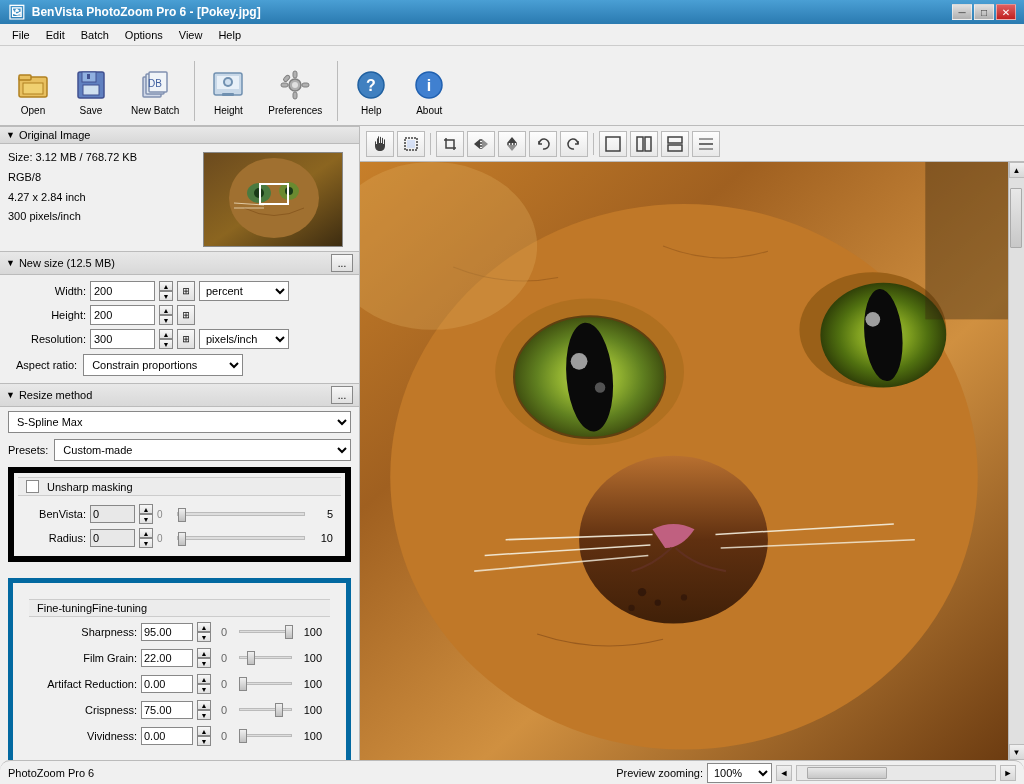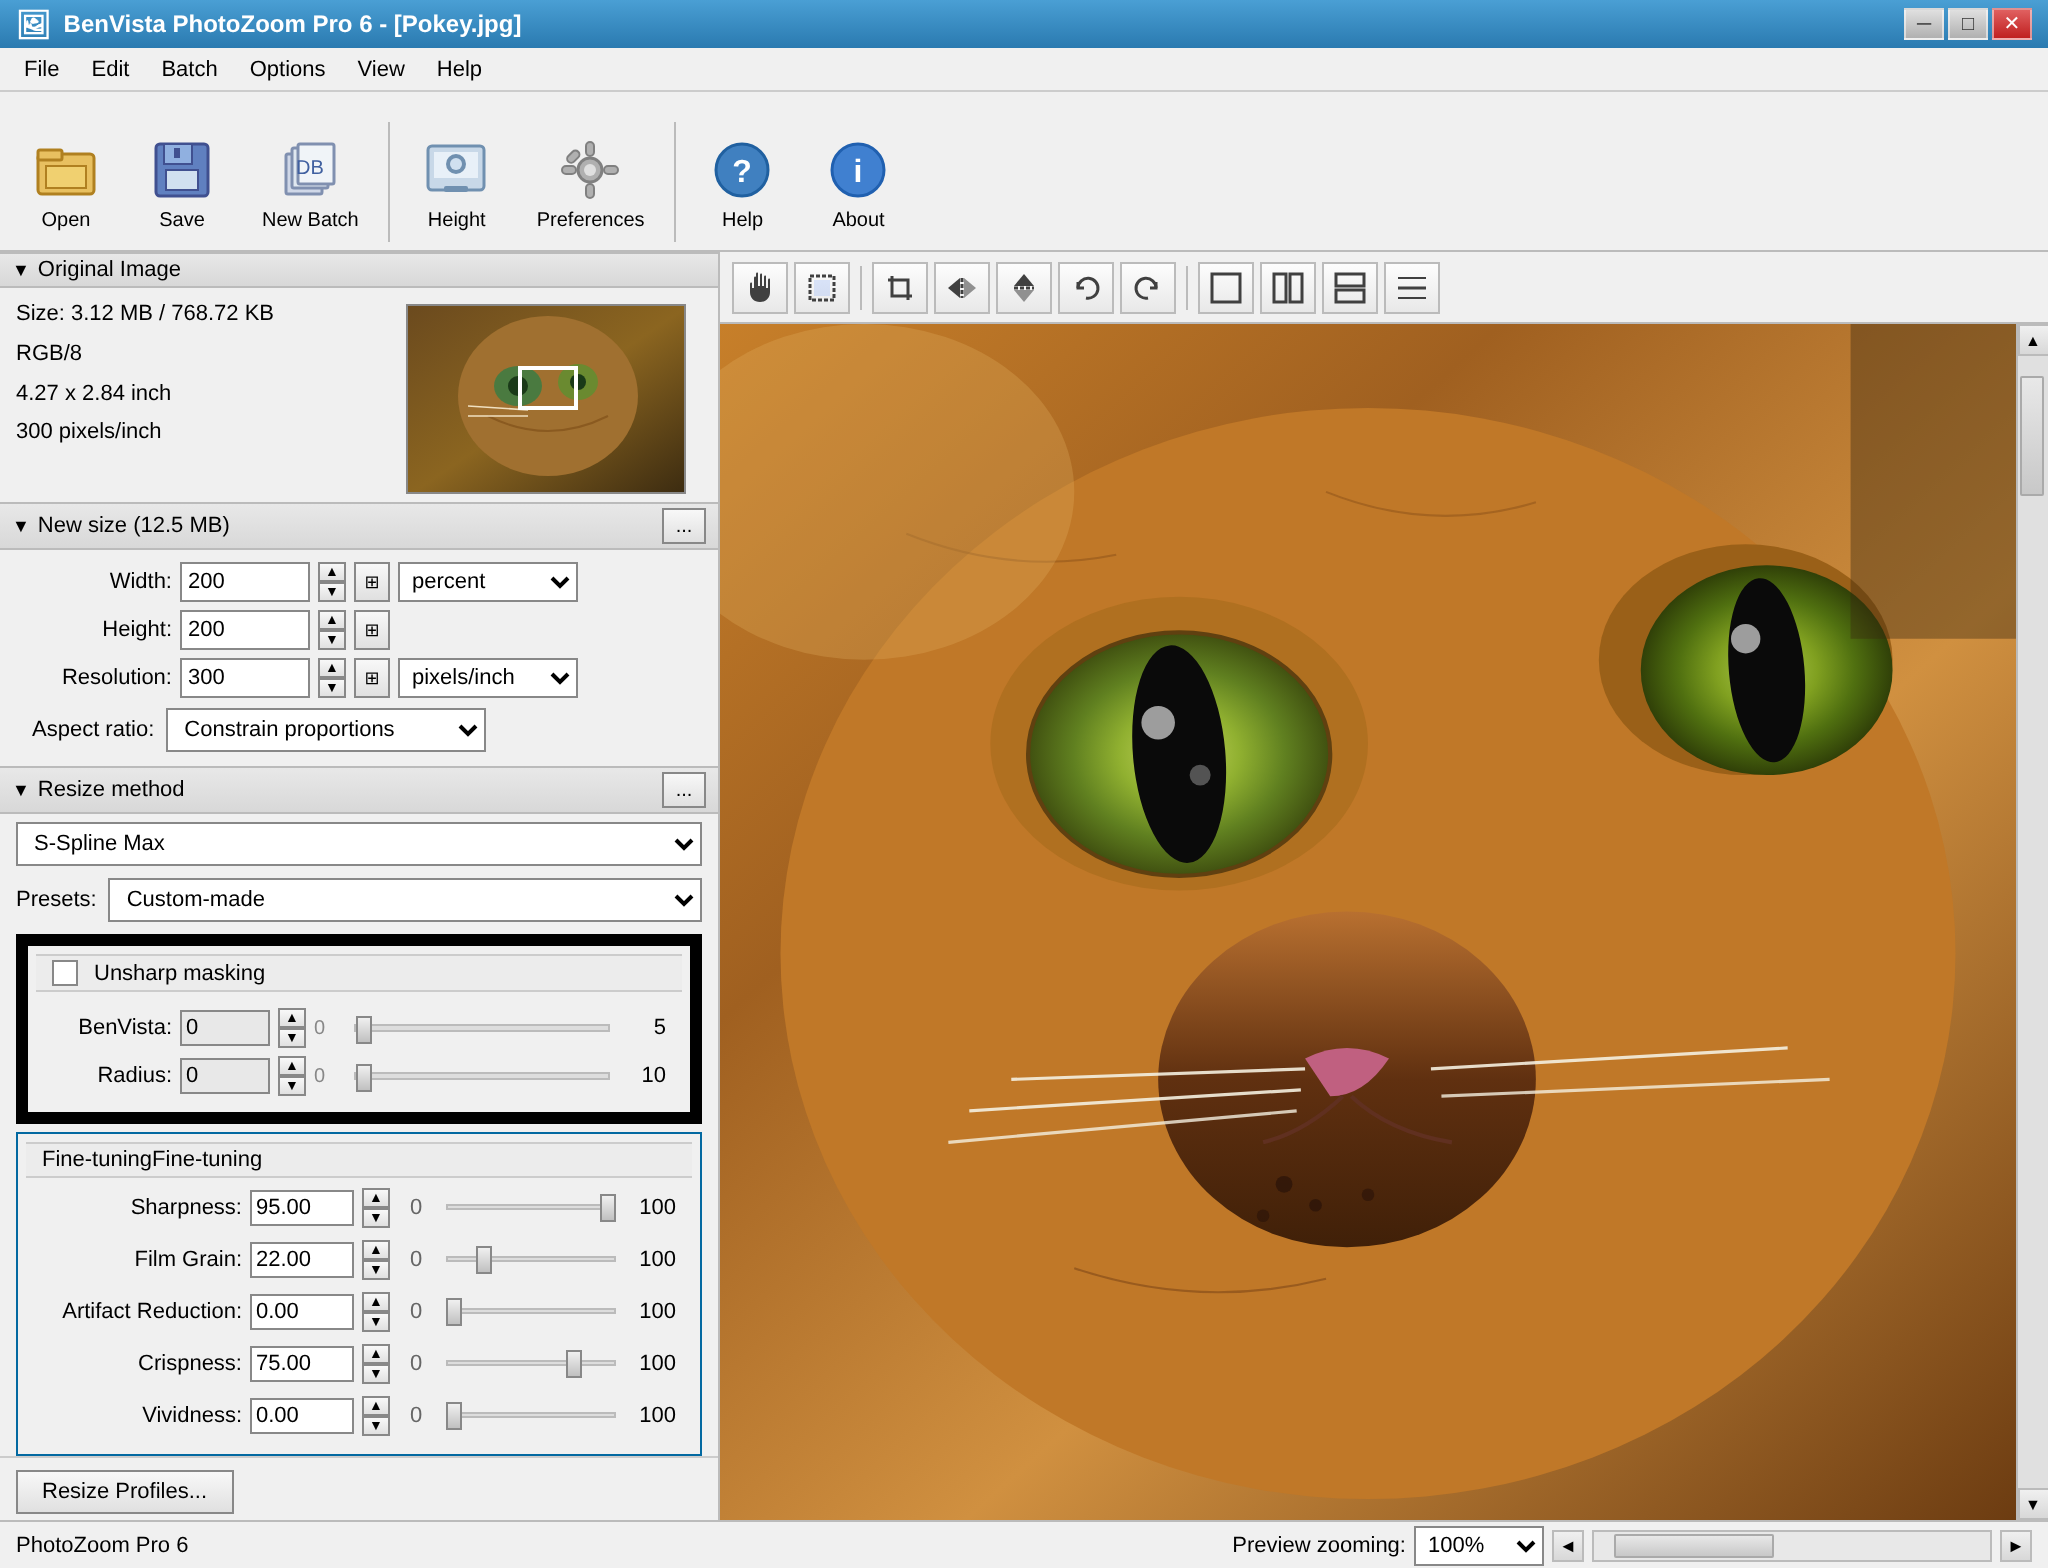--- a/index.html
+++ b/index.html
@@ -61,36 +61,36 @@
     #unsharp-section { border: 6px solid #000000; margin: 4px 8px; padding: 4px; }
     .unsharp-header { display: flex; align-items: center; gap: 4px; font-size: 11px; margin-bottom: 4px; }
     .slider-row { display: flex; align-items: center; padding: 2px 0; gap: 4px; }
     .slider-label { width: 60px; text-align: right; font-size: 11px; }
     .slider-input { width: 50px; height: 18px; border: 1px solid #888; background: #e8e8e8; font-size: 11px; padding: 0 2px; }
     .slider-track { flex: 1; height: 4px; background: #ddd; border: 1px solid #bbb; position: relative; margin: 0 4px; }
     .slider-thumb { width: 8px; height: 14px; background: linear-gradient(to bottom, #f0f0f0, #c0c0c0); border: 1px solid #888; position: absolute; top: -6px; cursor: pointer; }
     .slider-max { font-size: 11px; width: 20px; text-align: right; }
     
     
-    #finetuning-section { border: 1px solid #0369a1; margin: 0 8px; padding: 4px; }
+    #finetuning-section { border: 5px solid #0369a1; margin: 12px 8px; padding: 16px; }
     
     
     #right-panel { flex: 1; background: #aaa; display: flex; flex-direction: column; overflow: hidden; }
     
     
     #view-toolbar { background: #f0f0f0; border-bottom: 1px solid #bbb; padding: 3px 6px; display: flex; gap: 3px; align-items: center; height: 36px; }
     .view-btn { width: 28px; height: 26px; border: 1px solid #bbb; background: linear-gradient(to bottom, #fdfdfd, #e8e8e8); cursor: pointer; display: flex; align-items: center; justify-content: center; font-size: 14px; }
     .view-separator { width: 1px; background: #bbb; height: 22px; margin: 0 2px; }
     
     
     #image-area { flex: 1; overflow: hidden; position: relative; background: #888; }
     #image-viewport { display: flex; flex: 1; overflow: hidden; }
     
     
-    #bottom-bar { height: 24px; background: #f0f0f0; border-top: 1px solid #bbb; display: flex; align-items: center; justify-content: space-between; padding: 0 8px; }
+    #bottom-bar { height: 24px; background: #f0f0f0; border-top: 1px solid #bbb; display: flex; align-items: center; justify-content: space-between; padding: 0 8px; border-radius: 10px; }
     #bottom-left { display: flex; gap: 8px; align-items: center; }
     #bottom-right { display: flex; align-items: center; gap: 4px; }
     #zoom-select { height: 20px; border: 1px solid #888; background: white; font-size: 11px; padding: 0 2px; width: 65px; }
     .scroll-arrow { width: 16px; height: 16px; border: 1px solid #bbb; background: linear-gradient(to bottom, #f0f0f0, #d8d8d8); display: flex; align-items: center; justify-content: center; font-size: 9px; cursor: pointer; }
     
     
     .cb { width: 13px; height: 13px; border: 1px solid #888; background: white; display: inline-flex; align-items: center; justify-content: center; cursor: pointer; }
     
     
     #resize-btn-area { padding: 6px 8px; }

